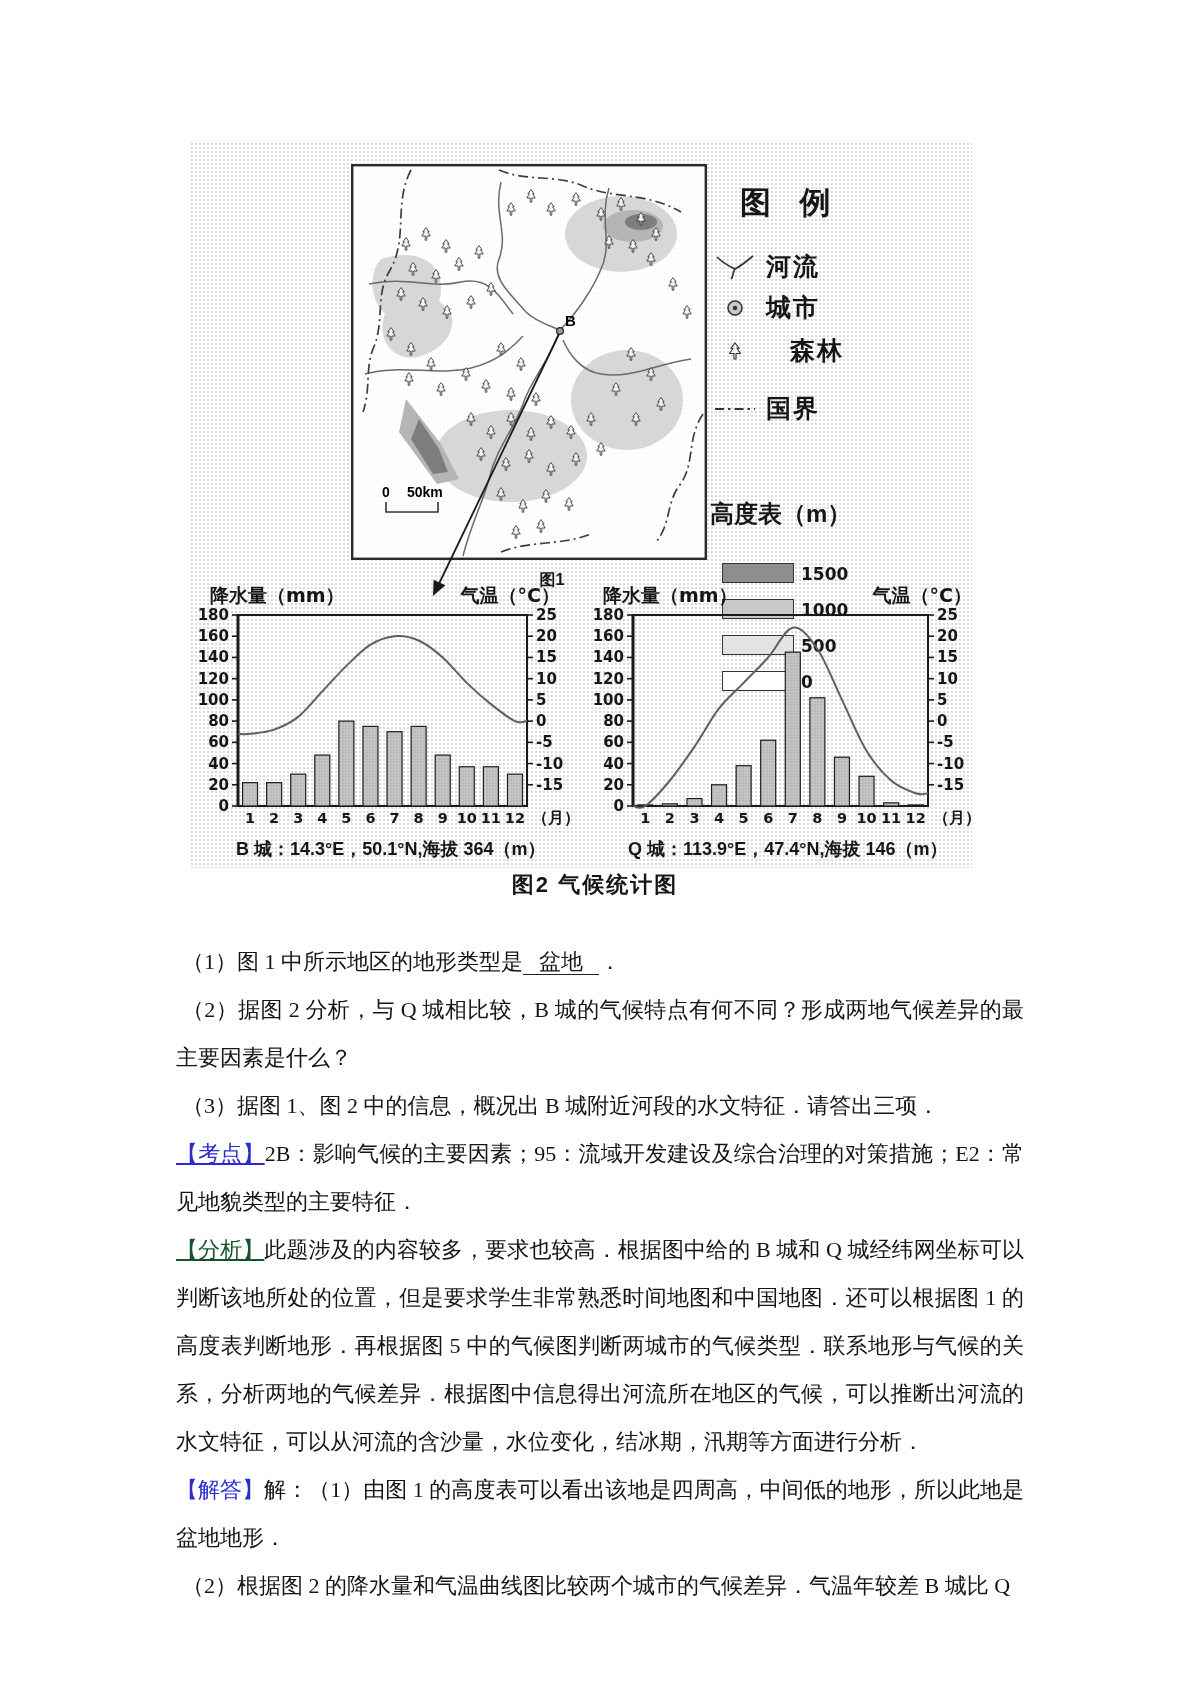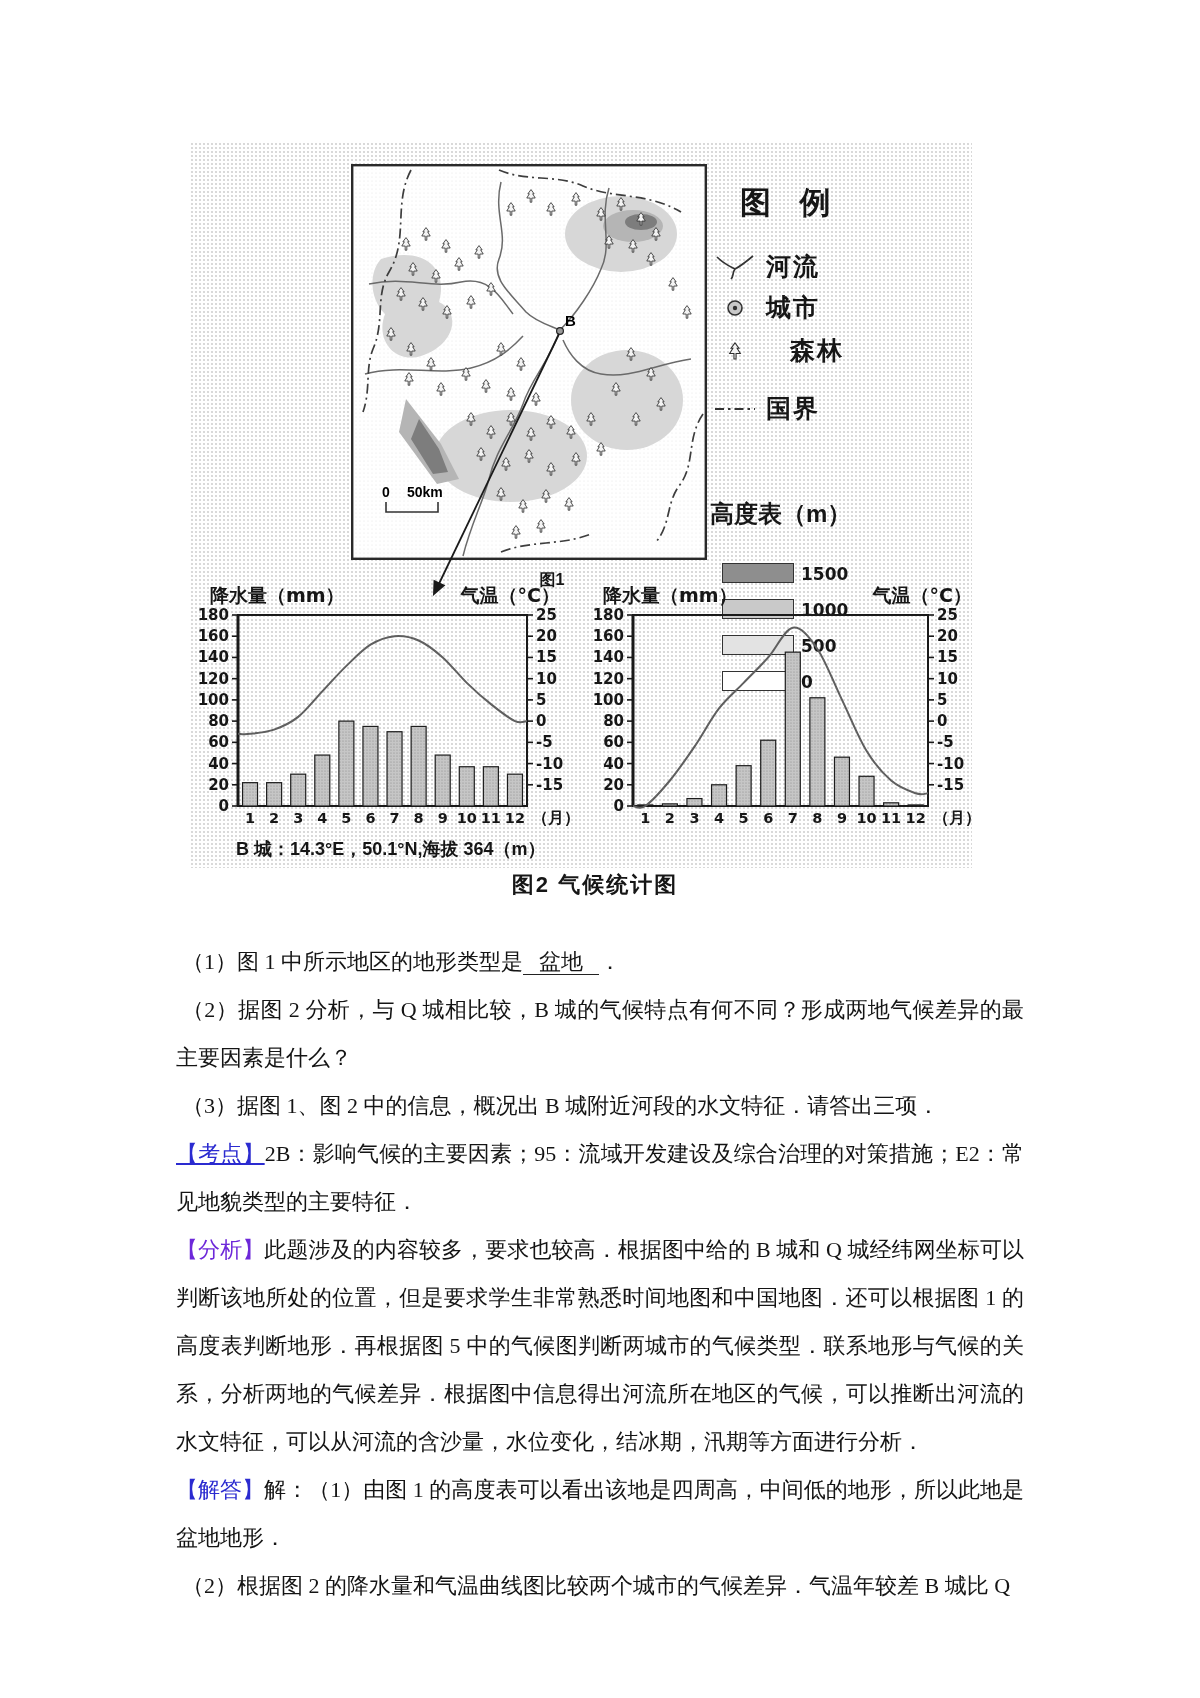--- a/index.html
+++ b/index.html
@@ -367,33 +367,34 @@
           <text x="212.20833333333331" y="245" font-size="14.5" font-weight="bold" text-anchor="middle">6</text>
           <text x="236.79166666666666" y="245" font-size="14.5" font-weight="bold" text-anchor="middle">7</text>
           <text x="261.375" y="245" font-size="14.5" font-weight="bold" text-anchor="middle">8</text>
           <text x="285.9583333333333" y="245" font-size="14.5" font-weight="bold" text-anchor="middle">9</text>
           <text x="310.54166666666663" y="245" font-size="14.5" font-weight="bold" text-anchor="middle">10</text>
           <text x="335.125" y="245" font-size="14.5" font-weight="bold" text-anchor="middle">11</text>
           <text x="359.7083333333333" y="245" font-size="14.5" font-weight="bold" text-anchor="middle">12</text>
           <text x="377" y="245" font-size="16" font-weight="bold">（月）</text>
           <path d="M77 228 C79.0 228.0,83.1 232.2,89.3 228.0 C95.4 223.8,105.7 212.4,113.9 202.5 C122.1 192.6,130.3 180.6,138.5 168.6 C146.7 156.6,154.8 141.0,163.0 130.4 C171.2 119.8,179.4 113.4,187.6 104.9 C195.8 96.4,204.0 88.6,212.2 79.4 C220.4 70.2,228.6 51.1,236.8 49.7 C245.0 48.3,253.2 58.9,261.4 71.0 C269.6 83.0,277.8 104.9,286.0 121.9 C294.2 138.9,302.3 159.4,310.5 172.8 C318.7 186.3,326.9 195.5,335.1 202.5 C343.3 209.6,353.6 213.1,359.7 215.3 C365.9 217.4,370.0 215.3,372.0 215.3" fill="none" stroke="#5f5f5f" stroke-width="2"></path>
         </svg>
+      <div class="chart-caption">Q 城：113.9°E，47.4°N,海拔 146（m）</div>
     </div>
 
     <div class="fig2-caption">图2 气候统计图</div>
 
     <svg class="arrow-overlay" viewBox="0 0 1200 900">
       <line x1="559" y1="334" x2="436" y2="590" stroke="#1a1a1a" stroke-width="1.8"></line>
       <polygon points="433,596 445.4,585.3 433.6,579.7" fill="#1a1a1a"></polygon>
     </svg>
   </div>
 
   <div class="text-block">
     <p class="q"><span>（1）图 1 中所示地区的地形类型是</span><span class="answer">盆地</span><span>．</span></p>
     <p class="q">（2）据图 2 分析，与 Q 城相比较，B 城的气候特点有何不同？形成两地气候差异的最主要因素是什么？</p>
     <p class="q">（3）据图 1、图 2 中的信息，概况出 B 城附近河段的水文特征．请答出三项．</p>
     <p><span class="tag" style="color: rgb(43, 43, 208); text-decoration: underline;">【考点】</span><span>2B：影响气候的主要因素；95：流域开发建设及综合治理的对策措施；E2：常见地貌类型的主要特征．</span></p>
-    <p><span class="tag" style="color: #6d28d9;">【分析】</span><span>此题涉及的内容较多，要求也较高．根据图中给的 B 城和 Q 城经纬网坐标可以判断该地所处的位置，但是要求学生非常熟悉时间地图和中国地图．还可以根据图 1 的高度表判断地形．再根据图 5 中的气候图判断两城市的气候类型．联系地形与气候的关系，分析两地的气候差异．根据图中信息得出河流所在地区的气候，可以推断出河流的水文特征，可以从河流的含沙量，水位变化，结冰期，汛期等方面进行分析．</span></p>
+    <p><span class="tag" style="color: #14532d; text-decoration: underline;">【分析】</span><span>此题涉及的内容较多，要求也较高．根据图中给的 B 城和 Q 城经纬网坐标可以判断该地所处的位置，但是要求学生非常熟悉时间地图和中国地图．还可以根据图 1 的高度表判断地形．再根据图 5 中的气候图判断两城市的气候类型．联系地形与气候的关系，分析两地的气候差异．根据图中信息得出河流所在地区的气候，可以推断出河流的水文特征，可以从河流的含沙量，水位变化，结冰期，汛期等方面进行分析．</span></p>
     <p><span class="tag" style="color: rgb(43, 43, 208);">【解答】</span><span>解：（1）由图 1 的高度表可以看出该地是四周高，中间低的地形，所以此地是盆地地形．</span></p>
     <p class="q">（2）根据图 2 的降水量和气温曲线图比较两个城市的气候差异．气温年较差 B 城比 Q</p>
   </div>
 
 </div>
 
 </body></html>

